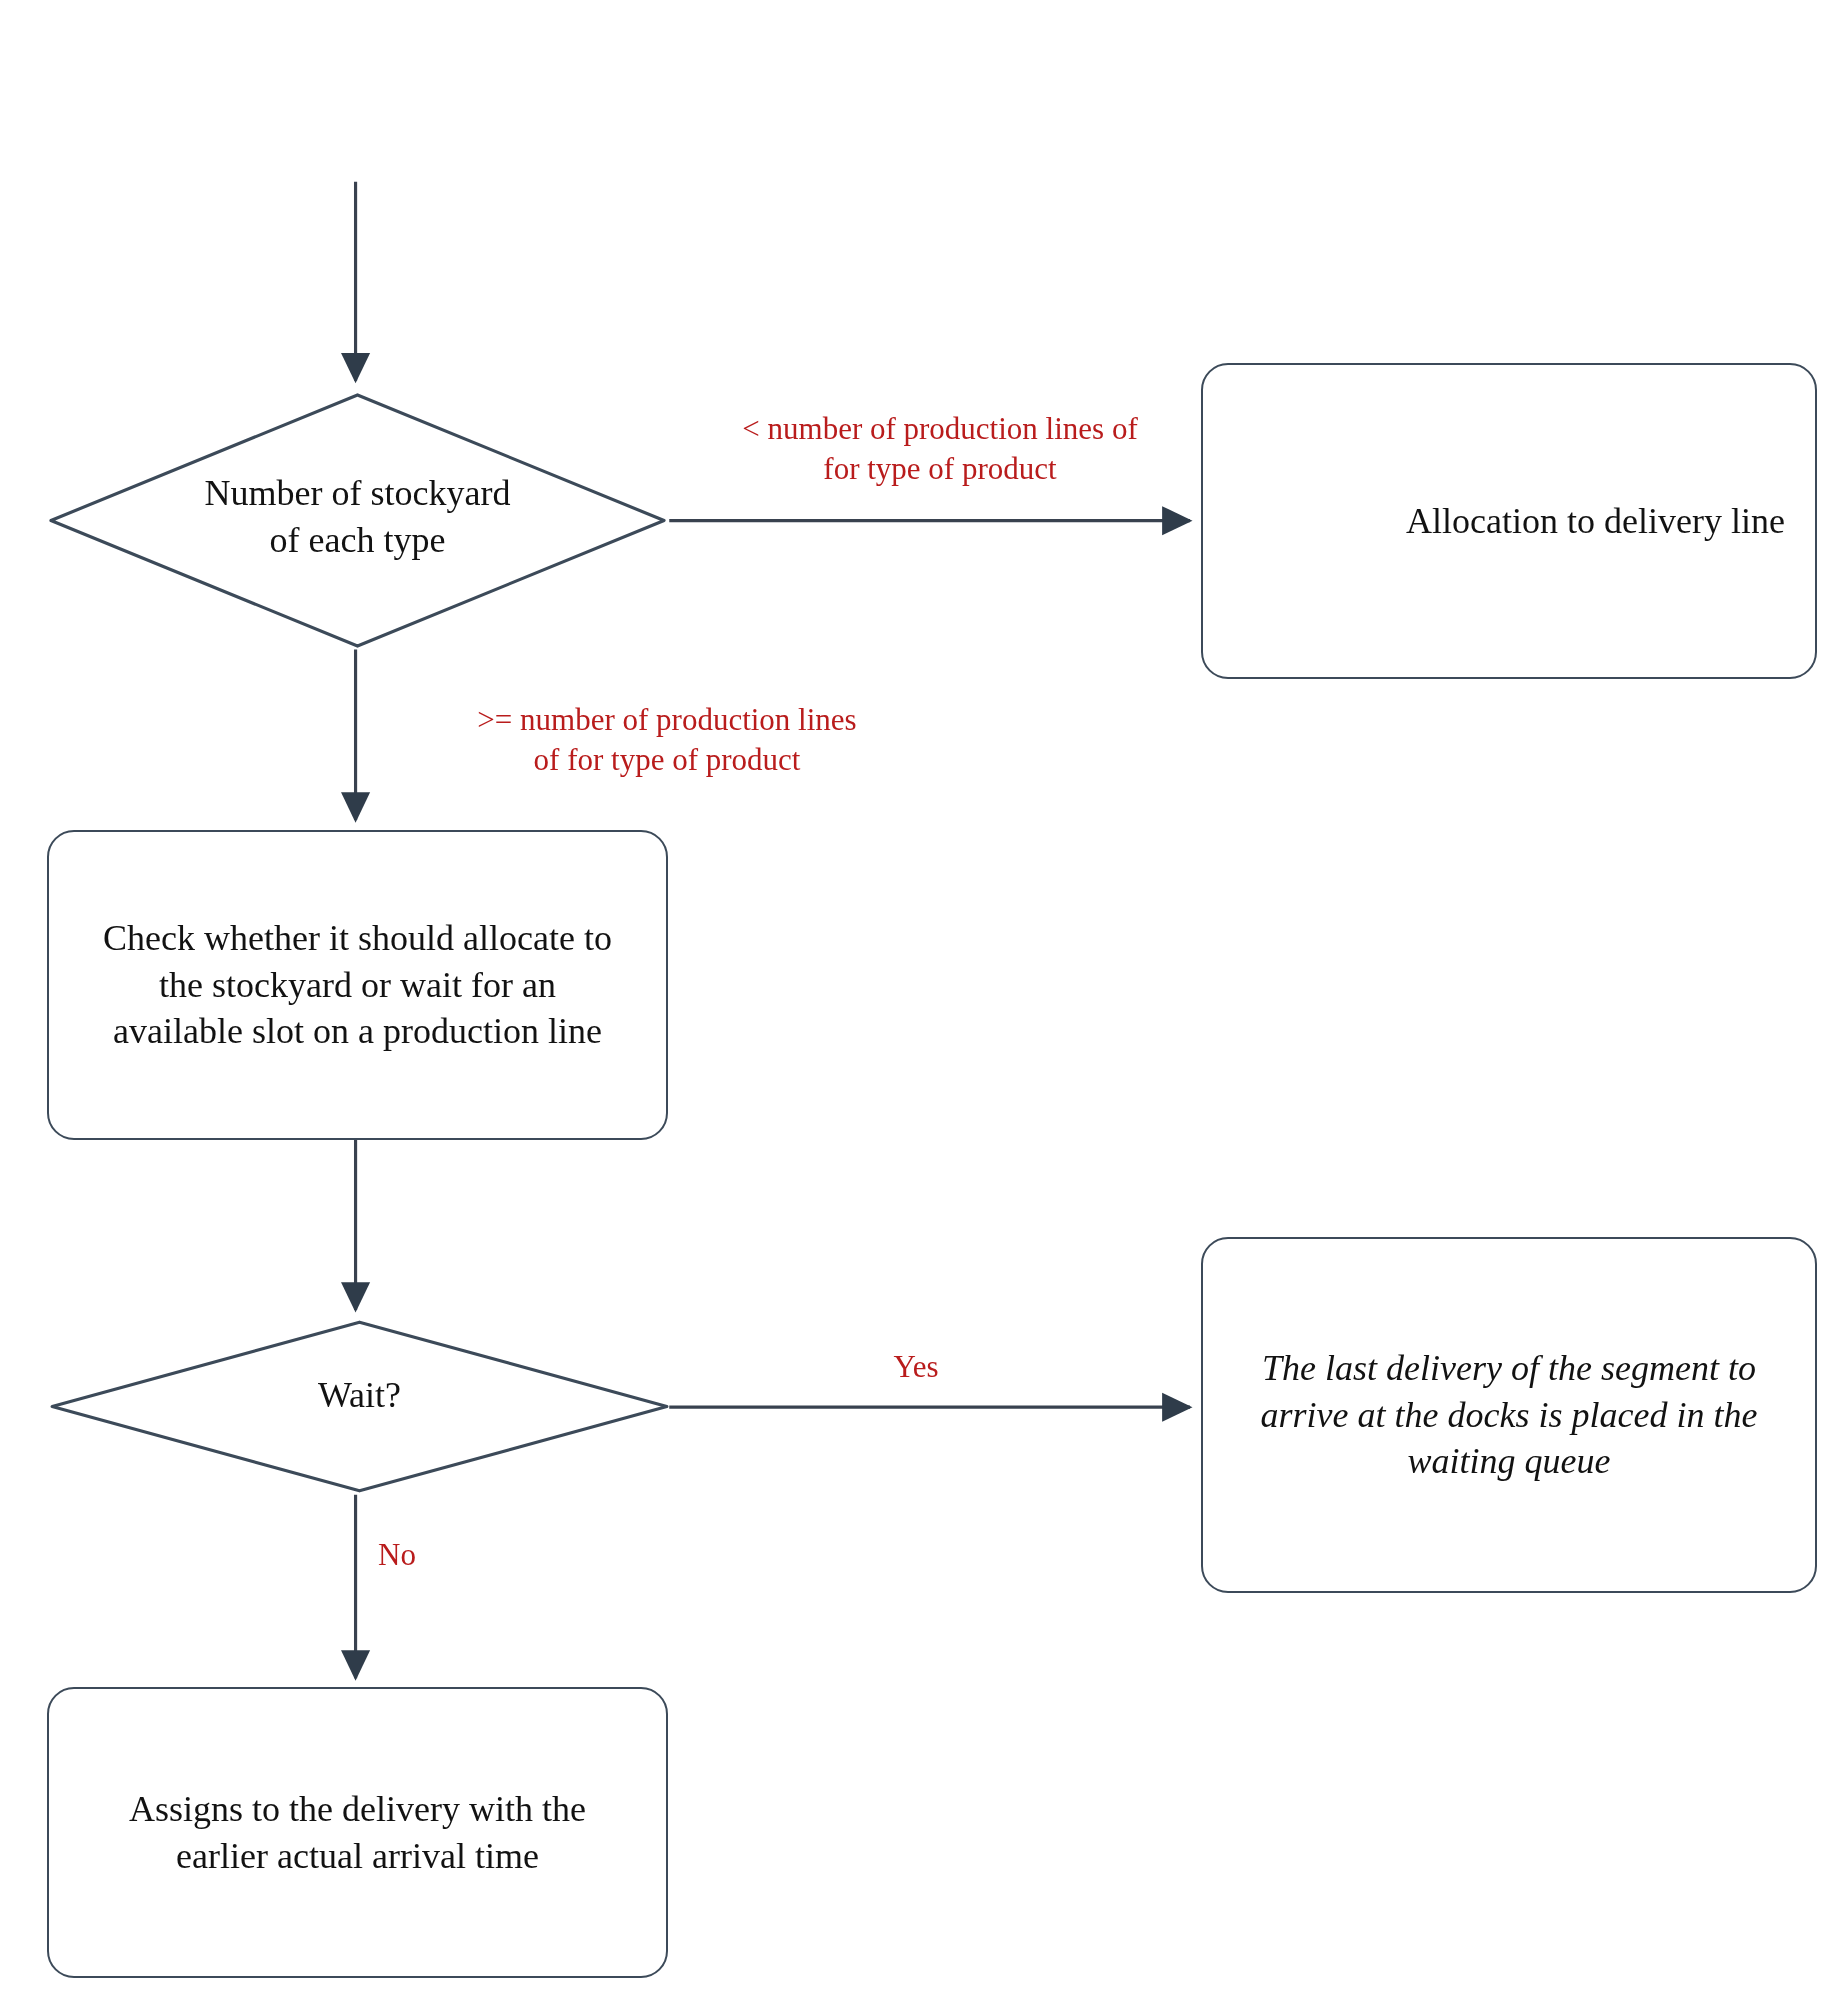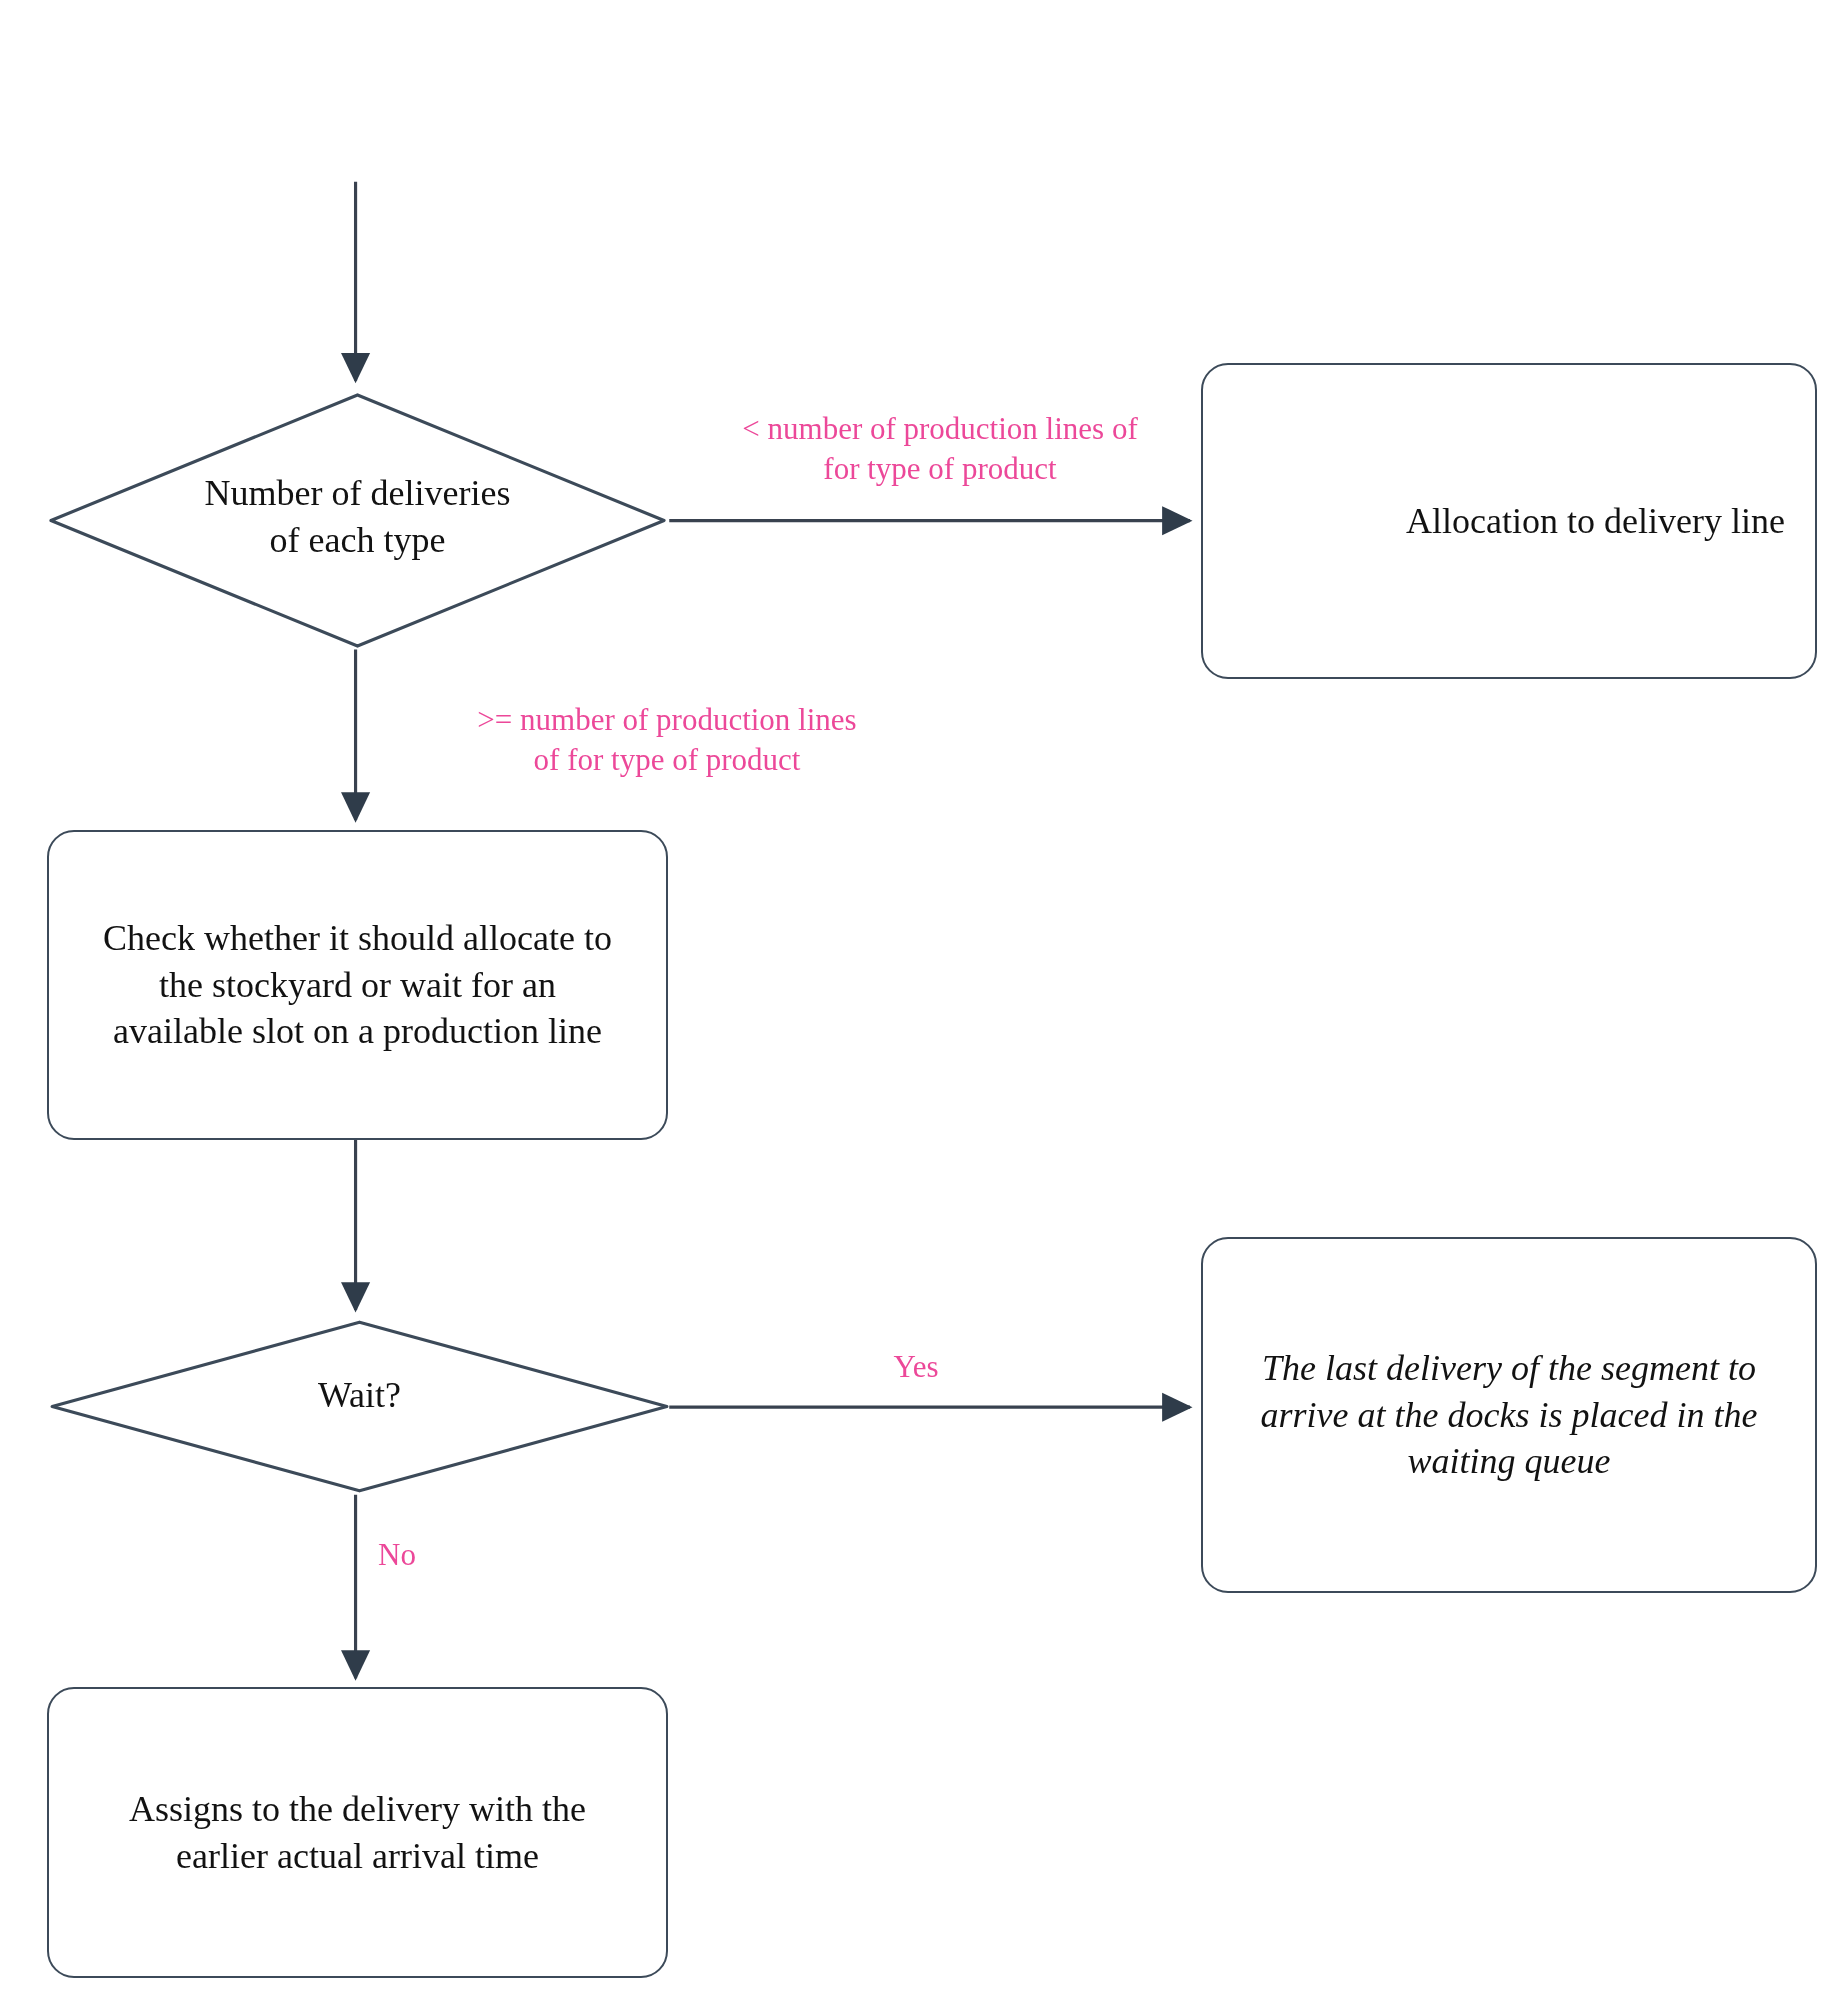--- a/index.html
+++ b/index.html
@@ -30,21 +30,21 @@
     text-align:center;
     color:#121212;
     font-size:36px;
     line-height:1.30;
     white-space:pre-line;
     z-index:2;
   }
 
   .edge-label{
     position:absolute;
-    color:#ec4899;
+    color:#b91c1c;
     font-size:31px;
     line-height:1.28;
     text-align:center;
     white-space:pre-line;
   }
 </style>
 </head>
 <body>
 
 <div id="canvas">
@@ -79,21 +79,21 @@
     <g>
       <line x1="450" y1="1892" x2="450" y2="2124" stroke="#39424f" stroke-width="4" marker-end="url(#arrow)"></line>
     </g>
   </svg>
 
 
   <div class="node dec" style="left:47px;top:391px;width:621px;height:259px;">
     <svg class="shape" viewBox="0 0 786 328" preserveAspectRatio="none">
       <path d="M393,5 L781,164 L393,323 L5,164 Z" fill="#ffffff" stroke="#3c4a59" stroke-width="4" stroke-linejoin="round"></path>
     </svg>
-    <div class="txt" style="margin-top:-8px;">Number of deliveries
+    <div class="txt" style="margin-top:-8px;">Number of stockyard
 of each type</div>
   </div>
 
   <div class="edge-label" style="left:695px;top:409px;width:490px;">&lt; number of production lines of
 for type of product</div>
 
   <div class="node proc" style="left:1201px;top:363px;width:616px;height:316px;justify-content:flex-end;">
     <div class="txt">Allocation to delivery line</div>
   </div>
 

